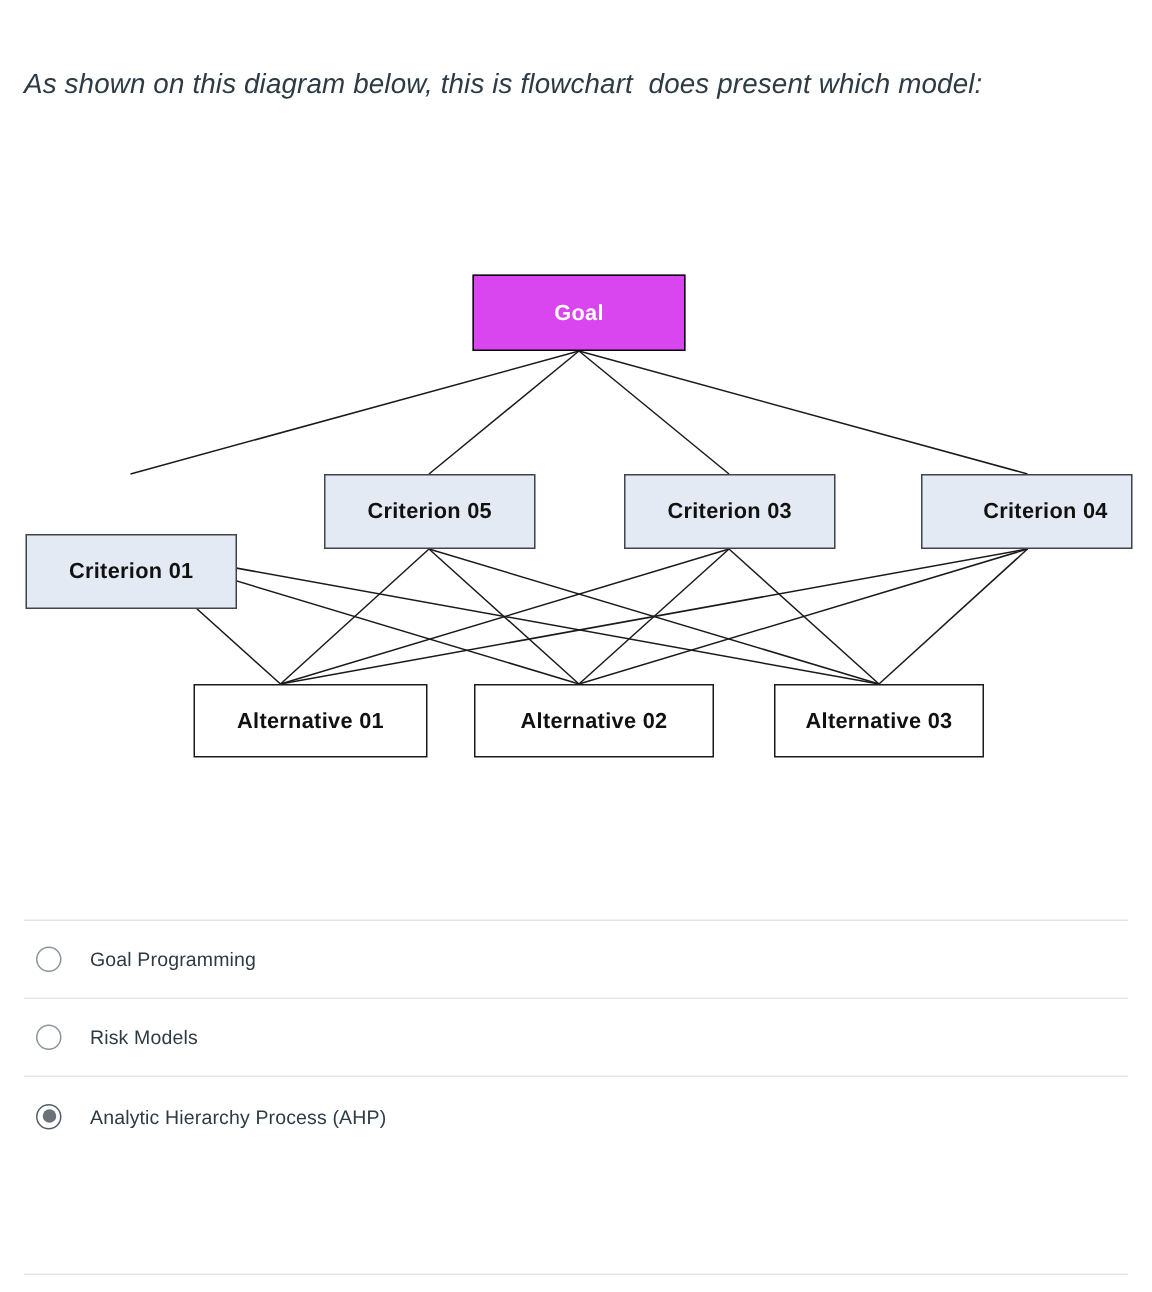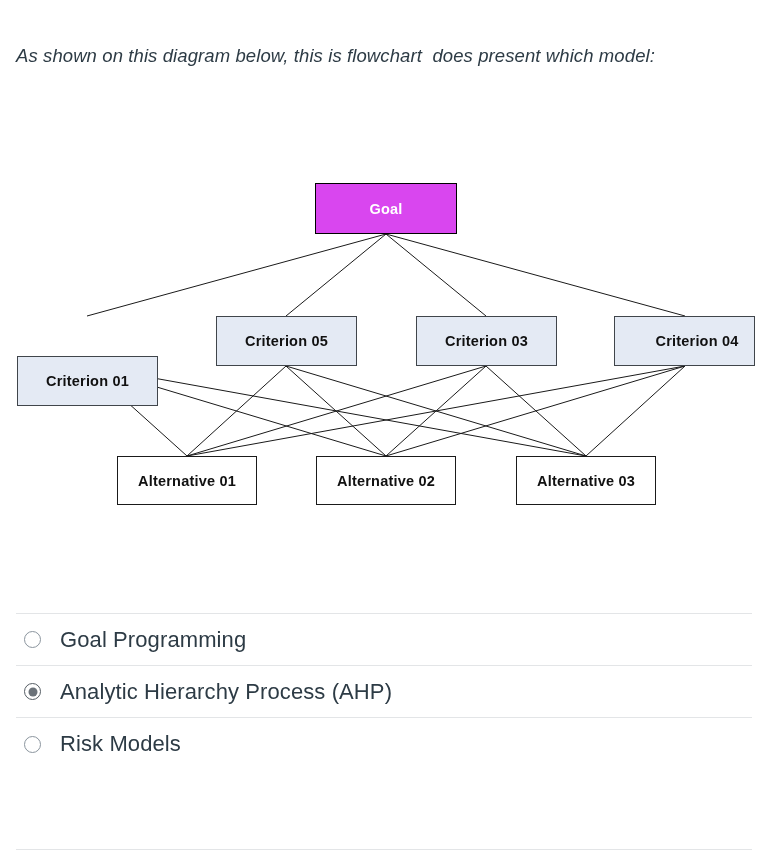--- a/index.html
+++ b/index.html
@@ -108,21 +108,21 @@
     position: absolute;
     left: 50%;
     top: 50%;
     transform: translate(-50%, -50%);
     width: 9px;
     height: 9px;
     border-radius: 50%;
     background: #6b7279;
   }
   .answer-label {
-    font-size: 22px;
+    font-size: 13px;
     color: #2d3b45;
     letter-spacing: 0.1px;
     line-height: 1;
   }
 
   .bottom-rule {
     position: absolute;
     left: 16px;
     top: 849px;
     width: 736px;
@@ -165,38 +165,38 @@
       </g>
     </svg>
 
     <div class="node node-goal" style="left:315px; top:33px; width:142px; height:51px;">Goal</div>
 
     <div class="node node-criterion" style="left:17px; top:166px; width:141px; height:50px;margin-top:40px;">Criterion 01</div>
     <div class="node node-criterion" style="left:216px; top:166px; width:141px; height:50px;">Criterion 05</div>
     <div class="node node-criterion" style="left:416px; top:166px; width:141px; height:50px;">Criterion 03</div>
     <div class="node node-criterion" style="left:614px; top:166px; width:141px; height:50px;padding-left:25px;">Criterion 04</div>
 
-    <div class="node node-alternative" style="left:117px; top:306px; width:140px; height:49px;">Alternative 01</div>
-    <div class="node node-alternative" style="left:316px; top:306px; width:140px; height:49px;">Alternative 02</div>
+    <div class="node node-alternative" style="left:129px; top:306px; width:156px; height:49px;">Alternative 01</div>
+    <div class="node node-alternative" style="left:316px; top:306px; width:160px; height:49px;">Alternative 02</div>
     <div class="node node-alternative" style="left:516px; top:306px; width:140px; height:49px;">Alternative 03</div>
   </div>
 
   <div class="answers">
 
     <div class="answer-row">
       <span class="radio"></span>
       <span class="answer-label">Goal Programming</span>
     </div>
 
     <div class="answer-row">
+      <span class="radio"></span>
+      <span class="answer-label">Risk Models</span>
+    </div>
+
+    <div class="answer-row">
       <span class="radio checked"></span>
       <span class="answer-label">Analytic Hierarchy Process (AHP)</span>
     </div>
 
-    <div class="answer-row">
-      <span class="radio"></span>
-      <span class="answer-label">Risk Models</span>
-    </div>
-
   </div>
 
   <div class="bottom-rule"></div>
 </div>
 
 </body></html>

